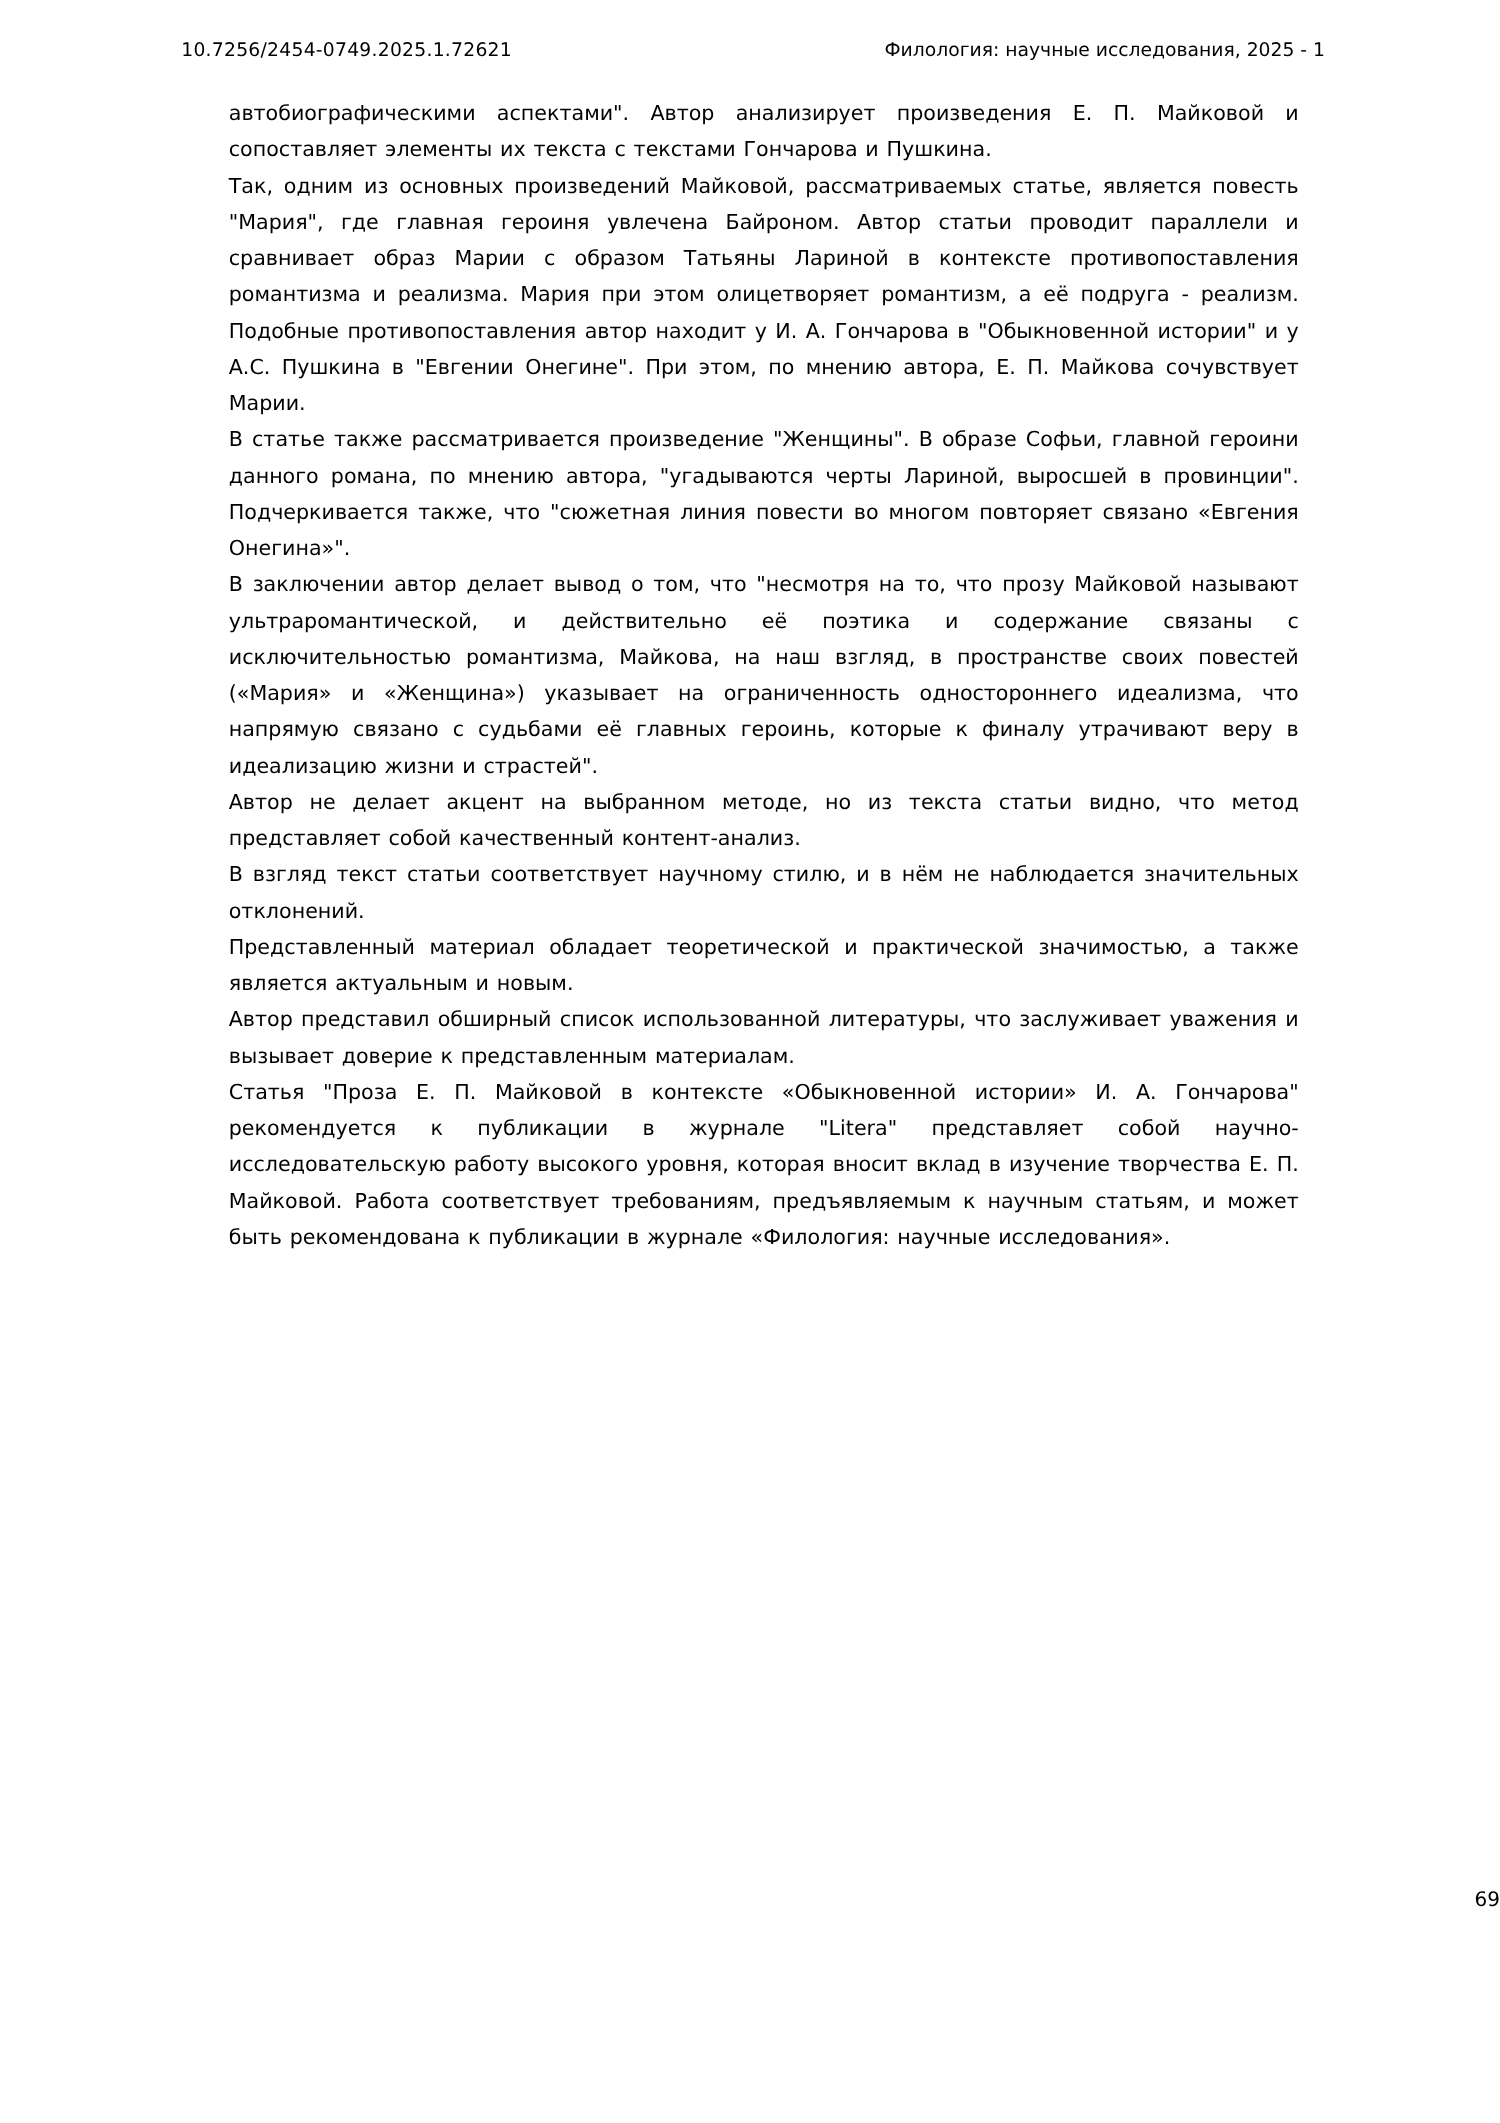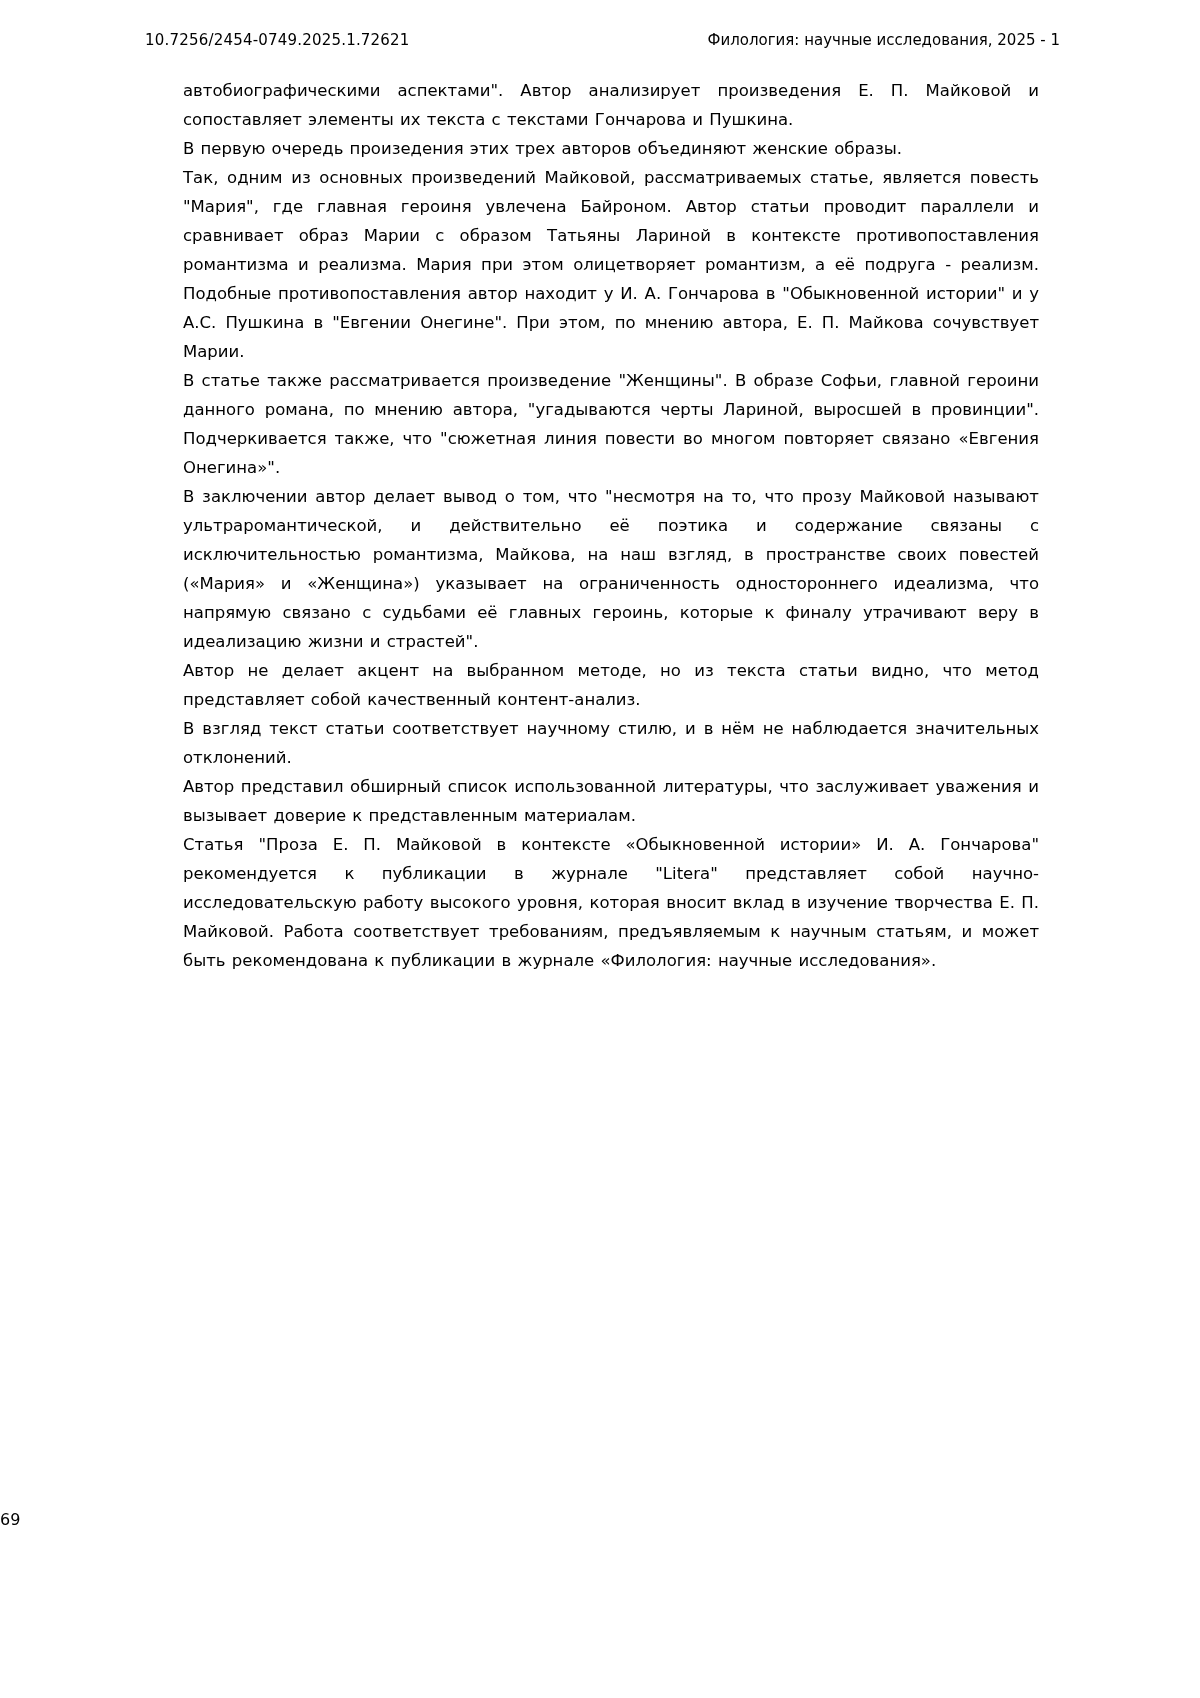--- a/index.html
+++ b/index.html
@@ -42,43 +42,43 @@
     margin: 0;
     padding: 0;
     text-align: justify;
     word-spacing: 1px;
   }
   .footer {
     position: absolute;
     top: 1510px;
     left: 0;
     width: 100%;
-    text-align: left;
+    text-align: right;
     font-size: 16px;
     color: #000000;
   }
 </style>
 </head>
 <body>
 
 <div class="page">
 
   <div class="header">
     <span class="doi">10.7256/2454-0749.2025.1.72621</span>
     <span class="journal">Филология: научные исследования, 2025 - 1</span>
   </div>
 
   <div class="content">
     <p>автобиографическими аспектами". Автор анализирует произведения Е. П. Майковой и сопоставляет элементы их текста с текстами Гончарова и Пушкина.</p>
-    <p>В первую очередь произедения этих трех авторов объединяют женские образы.</p>
     <p>Так, одним из основных произведений Майковой, рассматриваемых статье, является повесть "Мария", где главная героиня увлечена Байроном. Автор статьи проводит параллели и сравнивает образ Марии с образом Татьяны Лариной в контексте противопоставления романтизма и реализма. Мария при этом олицетворяет романтизм, а её подруга - реализм. Подобные противопоставления автор находит у И. А. Гончарова в "Обыкновенной истории" и у А.С. Пушкина в "Евгении Онегине". При этом, по мнению автора, Е. П. Майкова сочувствует Марии.</p>
     <p>В статье также рассматривается произведение "Женщины". В образе Софьи, главной героини данного романа, по мнению автора, "угадываются черты Лариной, выросшей в провинции". Подчеркивается также, что "сюжетная линия повести во многом повторяет связано «Евгения Онегина»".</p>
     <p>В заключении автор делает вывод о том, что "несмотря на то, что прозу Майковой называют ультраромантической, и действительно её поэтика и содержание связаны с исключительностью романтизма, Майкова, на наш взгляд, в пространстве своих повестей («Мария» и «Женщина») указывает на ограниченность одностороннего идеализма, что напрямую связано с судьбами её главных героинь, которые к финалу утрачивают веру в идеализацию жизни и страстей".</p>
     <p>Автор не делает акцент на выбранном методе, но из текста статьи видно, что метод представляет собой качественный контент-анализ.</p>
     <p>В взгляд текст статьи соответствует научному стилю, и в нём не наблюдается значительных отклонений.</p>
+    <p>Представленный материал обладает теоретической и практической значимостью, а также является актуальным и новым.</p>
     <p>Автор представил обширный список использованной литературы, что заслуживает уважения и вызывает доверие к представленным материалам.</p>
     <p>Статья "Проза Е. П. Майковой в контексте «Обыкновенной истории» И. А. Гончарова" рекомендуется к публикации в журнале "Litera" представляет собой научно-исследовательскую работу высокого уровня, которая вносит вклад в изучение творчества Е. П. Майковой. Работа соответствует требованиям, предъявляемым к научным статьям, и может быть рекомендована к публикации в журнале «Филология: научные исследования».</p>
   </div>
 
   <div class="footer">
     <span>69</span>
   </div>
 
 </div>
 

